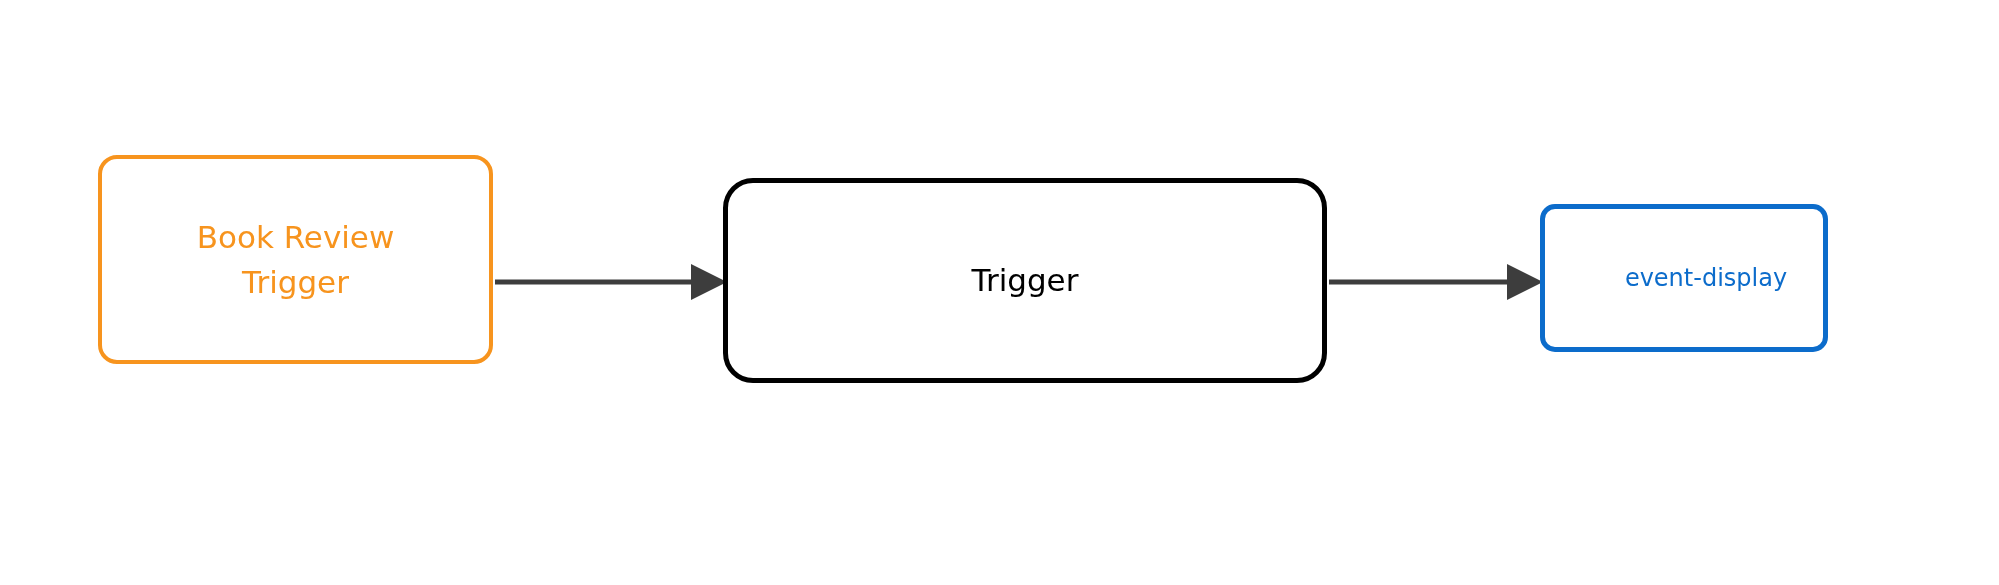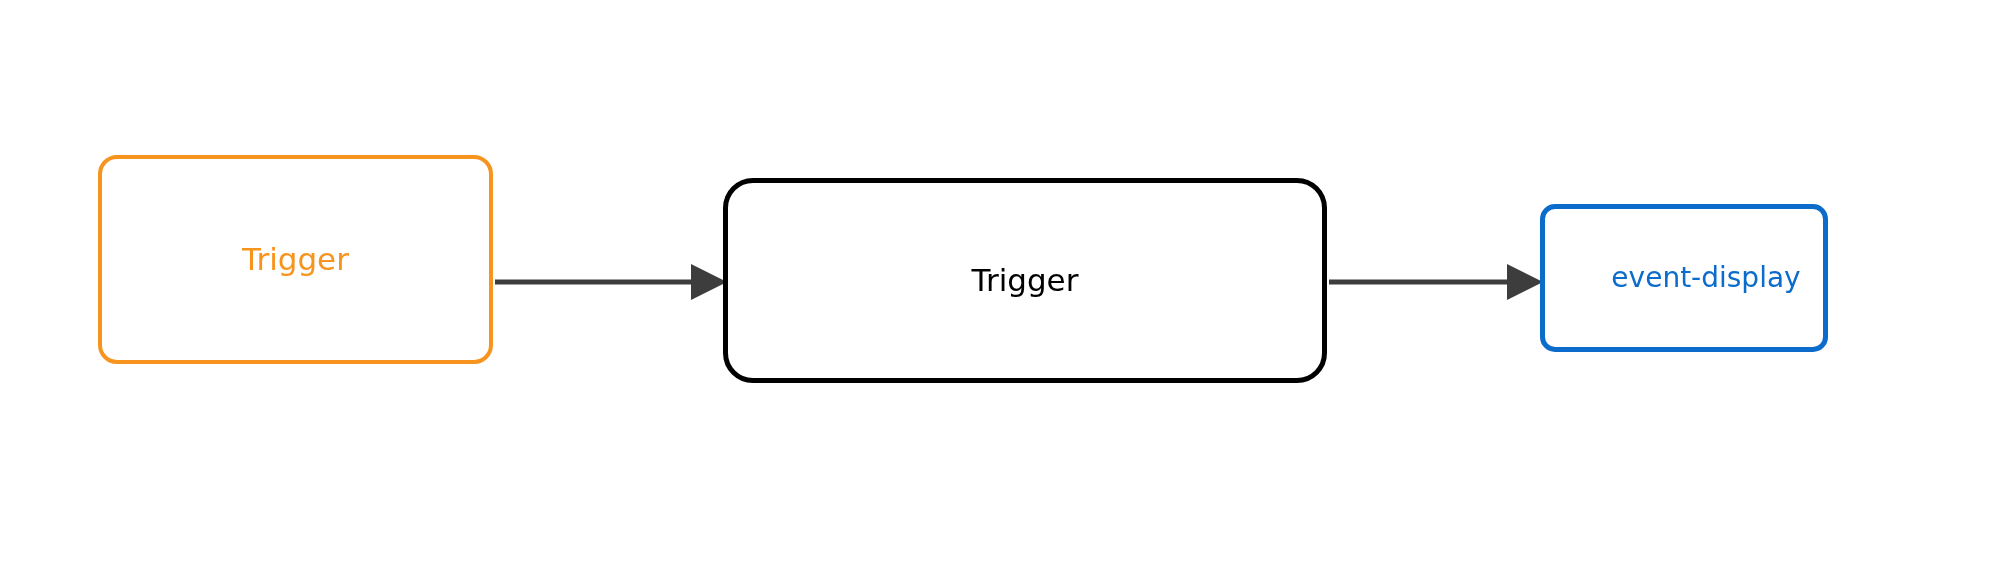--- a/index.html
+++ b/index.html
@@ -61,21 +61,21 @@
 
   
   .node-sink {
     left: 1540px;
     top: 204px;
     width: 288px;
     height: 148px;
     border: 5px solid #0c6ccb;
     border-radius: 15px;
     color: #0c6ccb;
-    font-size: 28px;
+    font-size: 24px;
     padding-left: 44px;
   }
 
   
   .edge {
     position: absolute;
     height: 40px;
     top: 262px;
   }
   .edge svg {
@@ -84,20 +84,21 @@
   }
   .edge-1 { left: 493px; width: 234px; }
   .edge-2 { left: 1327px; width: 216px; }
 </style>
 </head>
 <body>
 
 <div id="canvas">
 
   <div class="node node-source">
+    <span class="line">Book Review</span>
     <span class="line">Trigger</span>
   </div>
 
   <div class="edge edge-1">
     <svg width="234" height="40" viewBox="0 0 234 40" aria-hidden="true">
       <line x1="2" y1="20" x2="206" y2="20" stroke="#3d3d3d" stroke-width="5"></line>
       <polygon points="198,2 234,20 198,38" fill="#3d3d3d"></polygon>
     </svg>
   </div>
 

